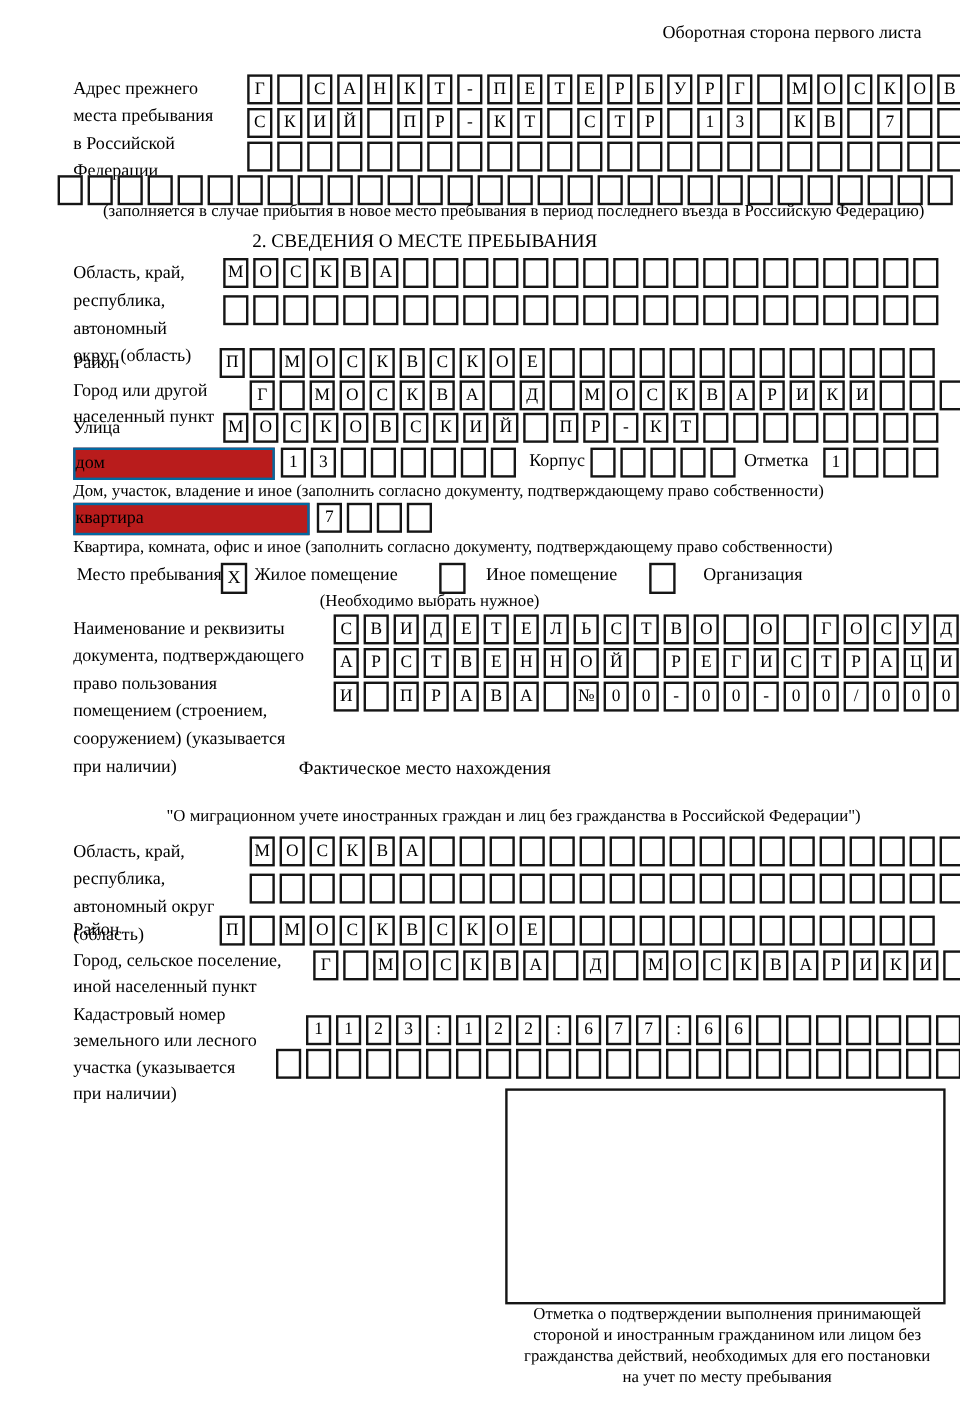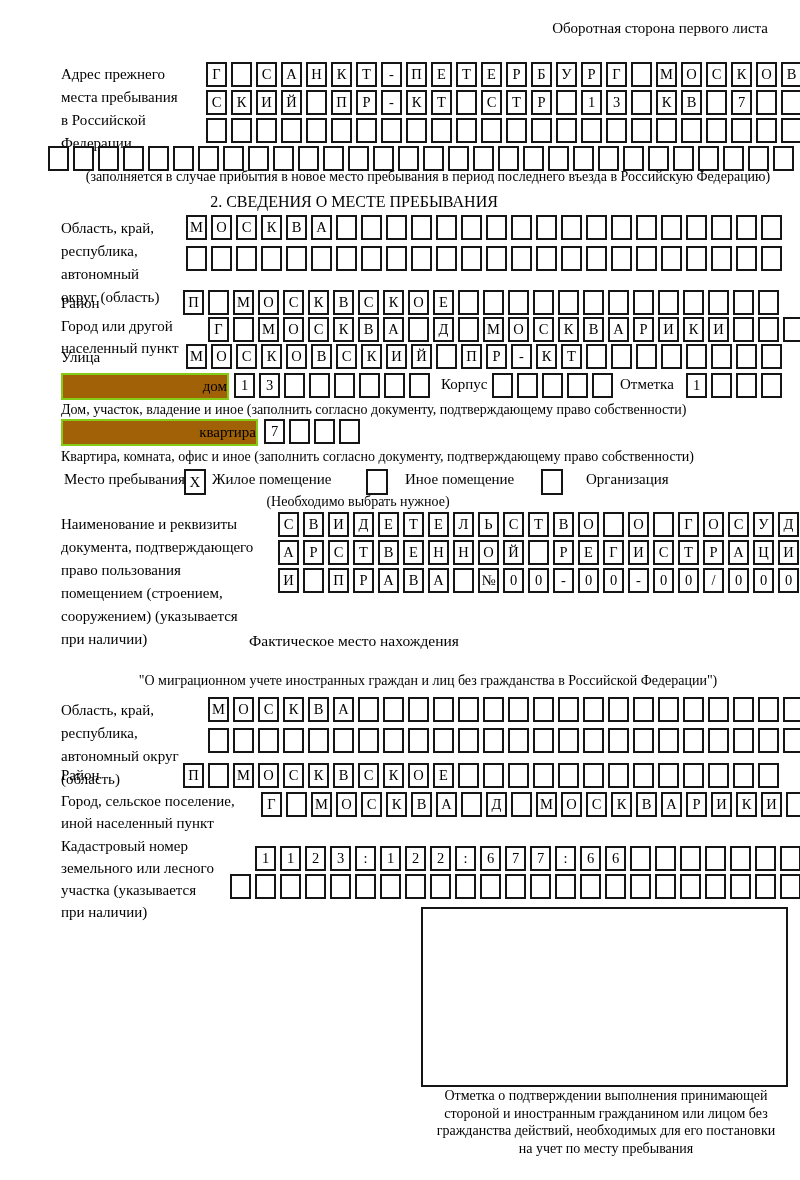--- a/index.html
+++ b/index.html
@@ -7,22 +7,22 @@
         font-family:"Liberation Serif","DejaVu Serif",serif;overflow:hidden;margin-left:28px;}
   .hdr{position:absolute;top:20px;left:0;width:740px;text-align:right;font-size:15px;}
   .lbl{position:absolute;left:33px;font-size:15px;line-height:23px;white-space:pre-line;}
   .inl{position:absolute;font-size:15px;}
   .cellrow{position:absolute;white-space:nowrap;height:26px;}
   .cell{display:inline-block;width:21px;height:25px;border:2px solid #151515;margin-right:4px;
         box-sizing:border-box;text-align:center;font-size:14.5px;line-height:21px;
         vertical-align:top;background:#fff;}
   .cb{position:absolute;width:22px;height:26px;border:2px solid #151515;box-sizing:border-box;
       text-align:center;font-size:15px;line-height:22px;background:#fff;}
-  .wbox{position:absolute;height:27px;border:2px solid #84cc16;box-sizing:border-box;
-        text-align:right;font-size:15px;line-height:23px;background:#a16207;}
+  .wbox{position:absolute;height:27px;border:2px solid #0369a1;box-sizing:border-box;
+        text-align:left;font-size:15px;line-height:23px;background:#b91c1c;}
   .cap{position:absolute;font-size:14px;}
   .capc{position:absolute;left:0;width:800px;text-align:center;font-size:14px;}
   .title{position:absolute;left:0;width:652px;text-align:center;font-size:16px;font-weight:normal;}
   .stamp{position:absolute;left:393px;top:907px;width:363px;height:176px;border:2px solid #151515;background:#fff;}
   .stampcap{position:absolute;left:383px;top:1087px;width:390px;text-align:center;
             font-size:14px;line-height:17.5px;white-space:pre-line;}
 </style>
 </head>
 <body>
 

